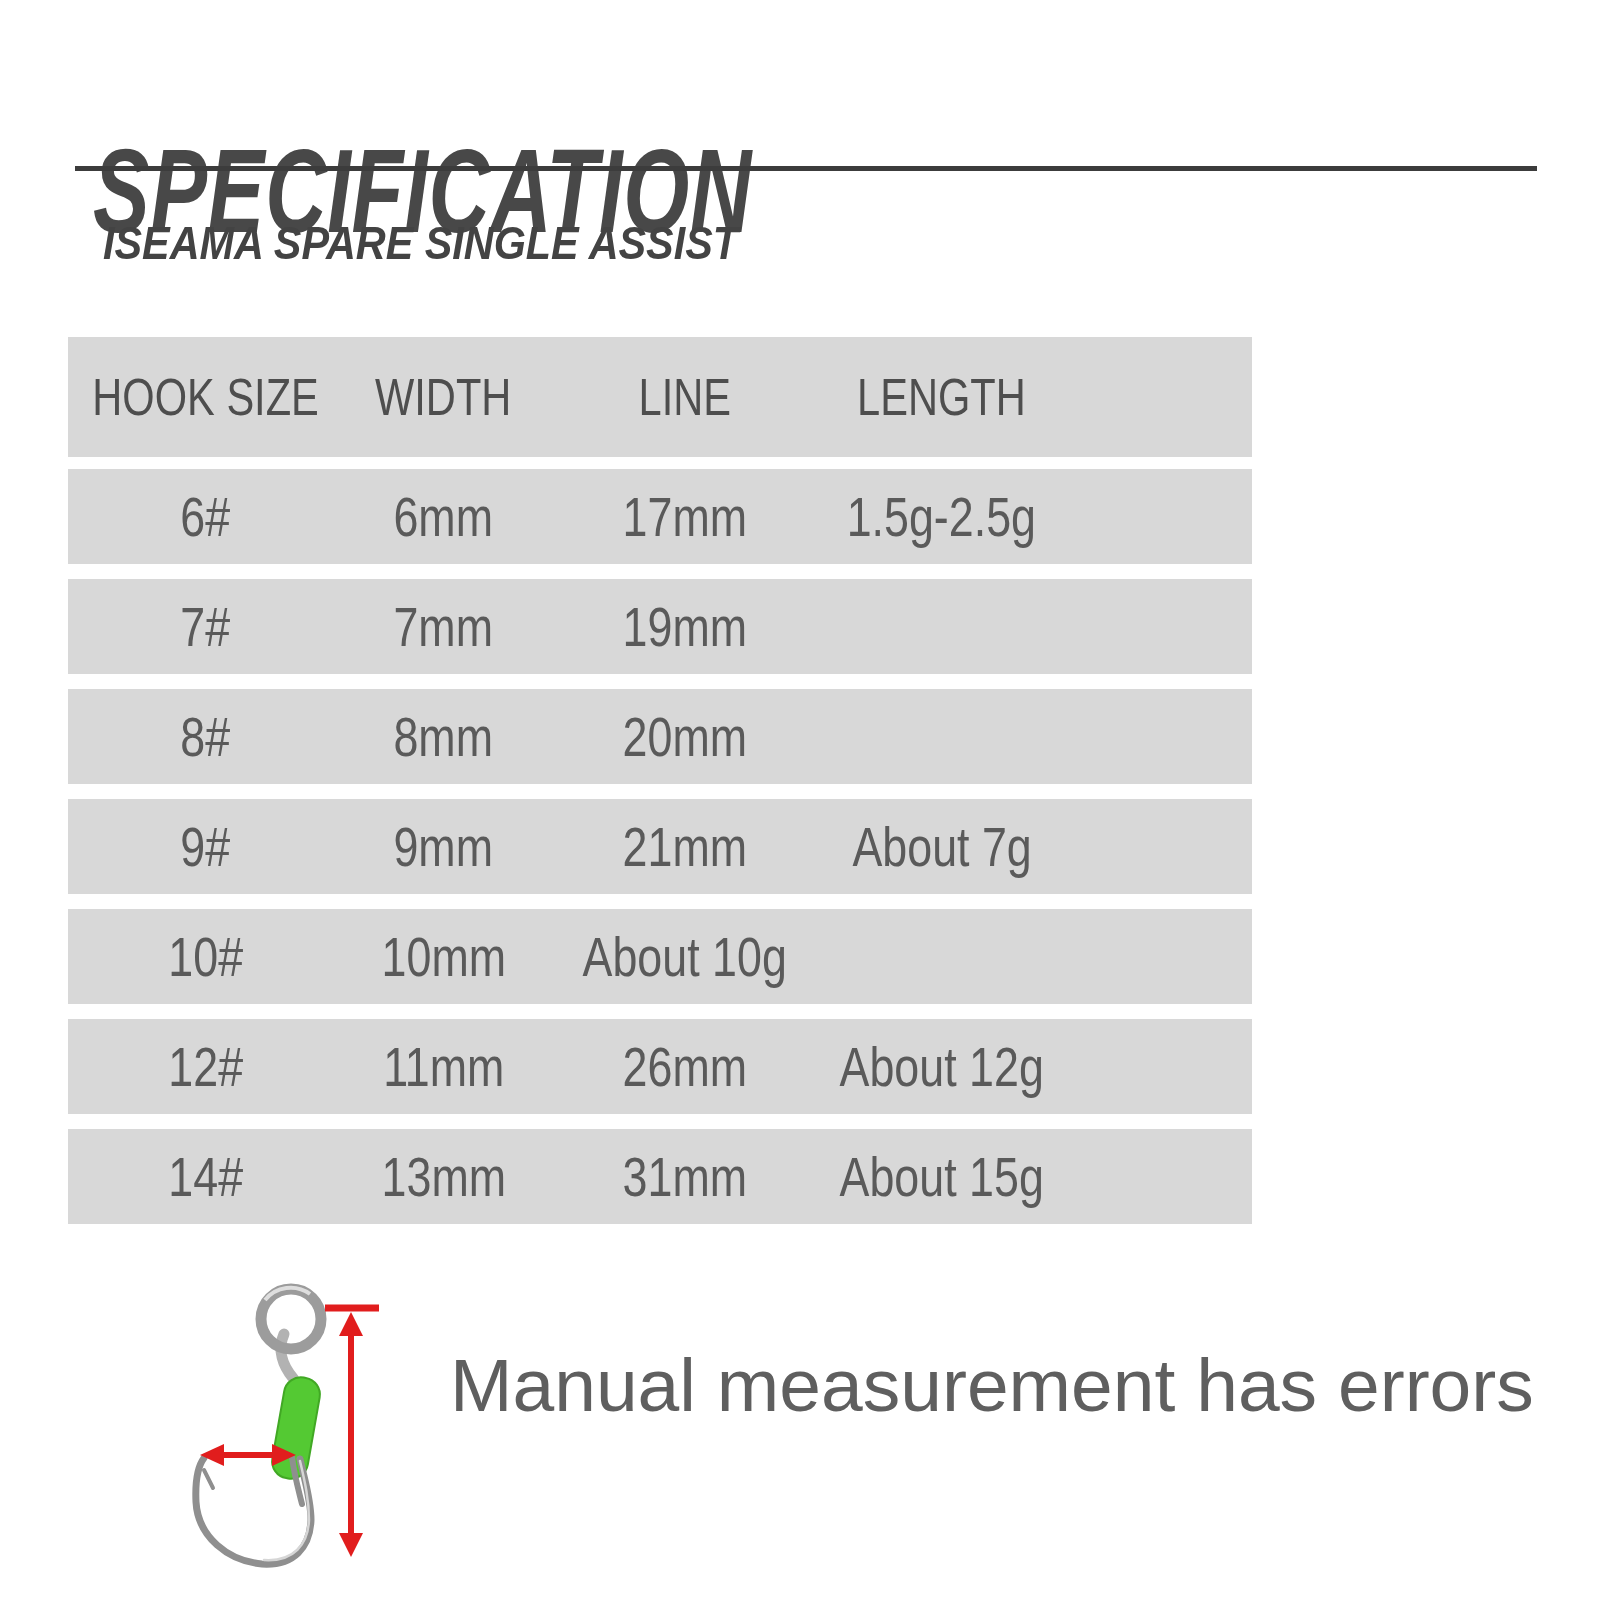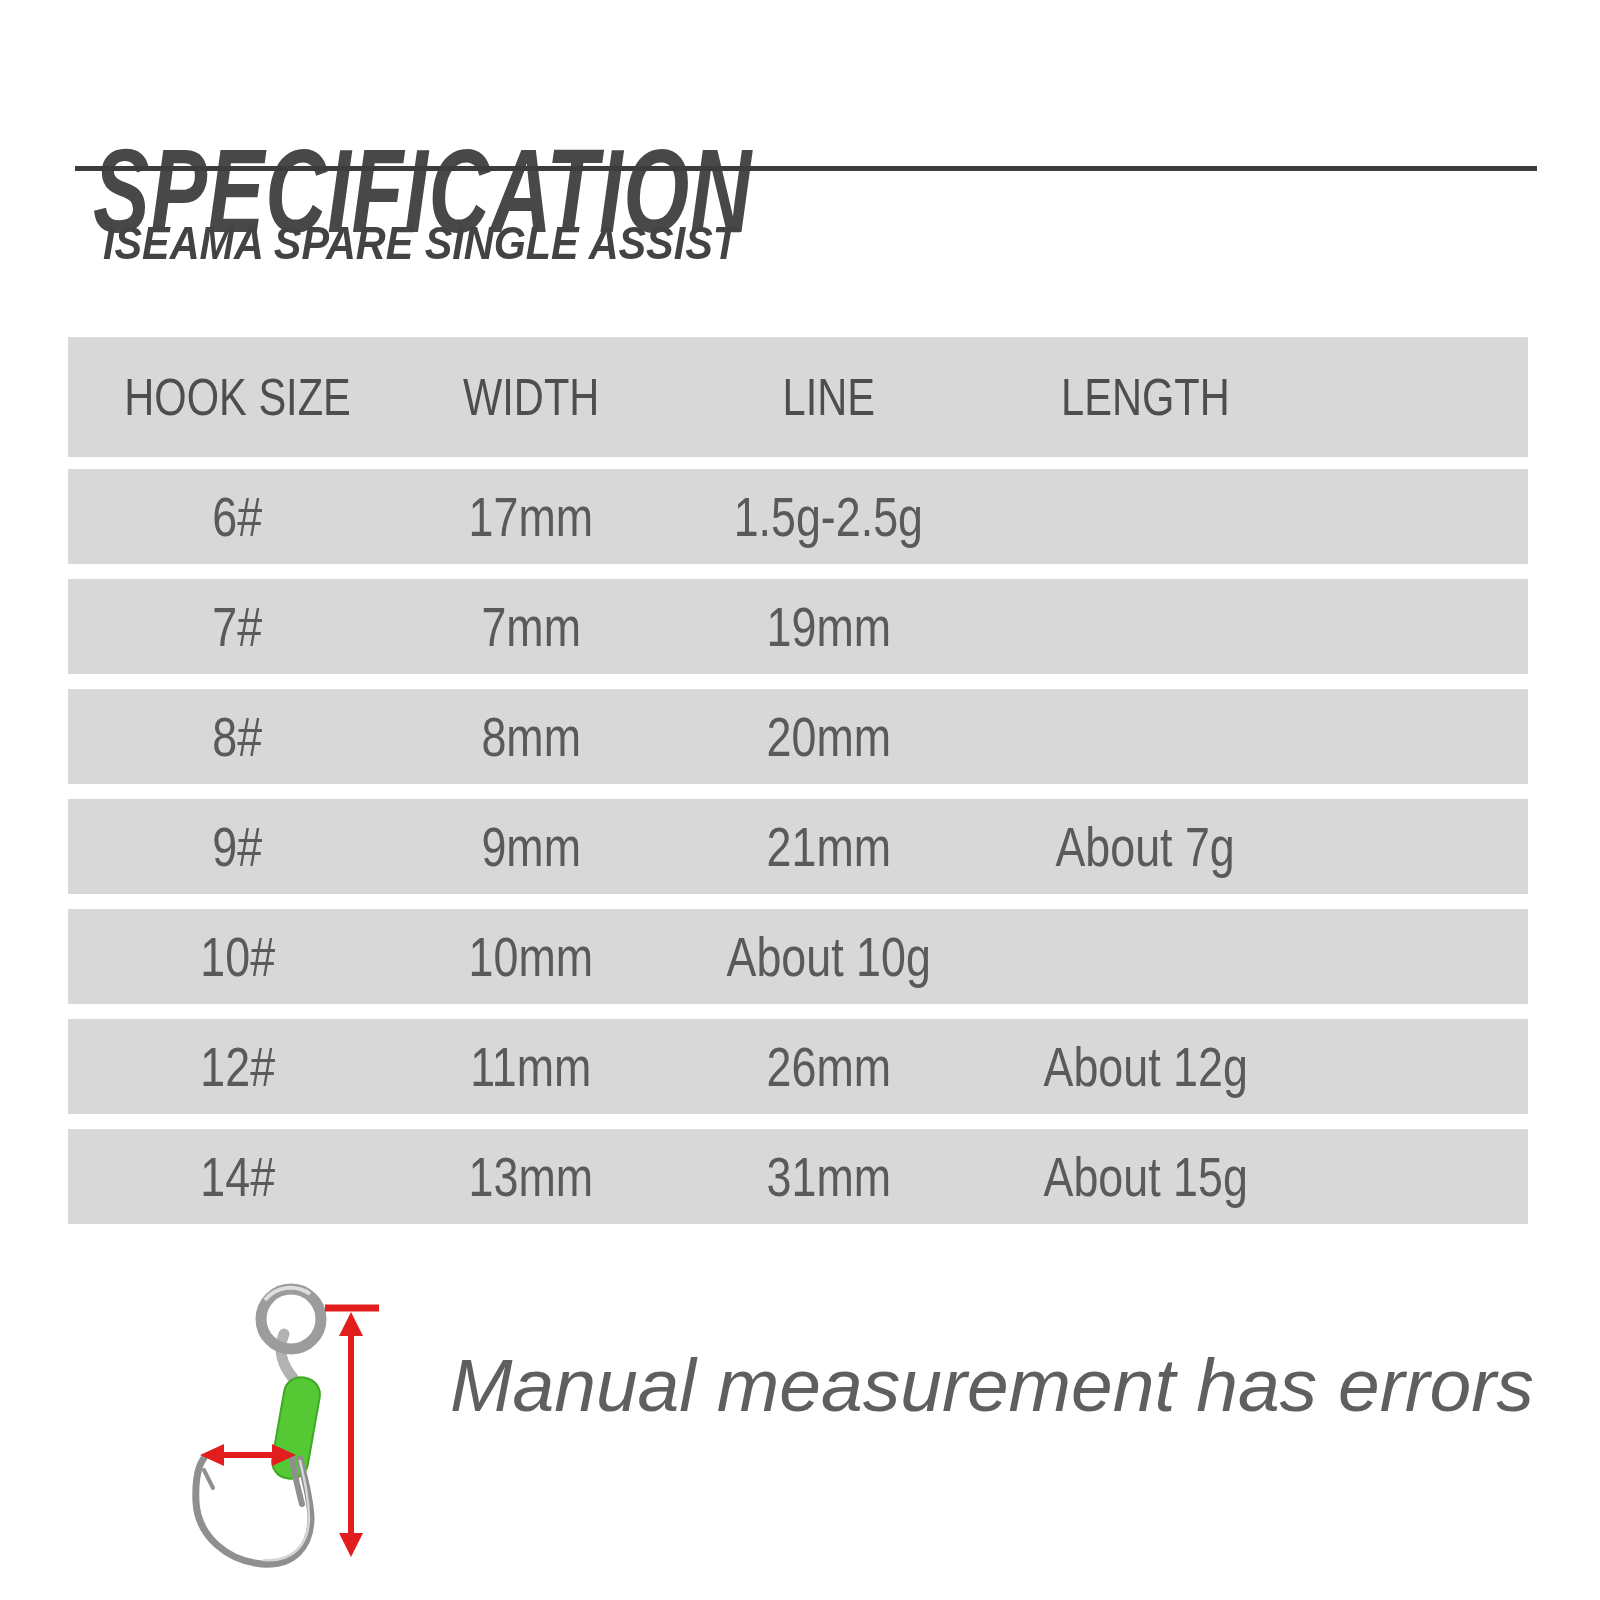--- a/index.html
+++ b/index.html
@@ -12,34 +12,34 @@
   .title{
     left:93px;top:44px;font-size:118px;font-style:italic;font-weight:bold;
     color:#484848;transform:scaleX(0.72);transform-origin:0 0;white-space:nowrap;letter-spacing:1px;
   }
   .rule{left:75px;top:166px;width:1462px;height:5px;background:#3c3c3c;}
   .subtitle{
     left:103px;top:176px;font-size:47px;font-style:italic;font-weight:bold;
     color:#434343;transform:scaleX(0.88);transform-origin:0 0;white-space:nowrap;
   }
   
-  .spec-table{left:68px;top:337px;width:1460px;}
+  .spec-table{left:68px;top:337px;width:1184px;}
   .band{
     background:#d8d8d8;display:grid;
     grid-template-columns:23.2% 17% 23.8% 19.6% 16.4%;
     align-items:center;
   }
   .band.head{height:120px;margin-bottom:12px;}
   .band.row{height:95px;margin-bottom:15px;}
   .cell{display:flex;justify-content:center;align-items:center;overflow:visible;}
   .th{font-size:52px;color:#4e4e4e;transform:scaleX(0.8);white-space:nowrap;}
   .td{font-size:56px;color:#5a5a5a;transform:scaleX(0.8);white-space:nowrap;}
   
   .hook-svg{left:148px;top:1242px;}
-  .note{left:450px;top:1342px;font-size:75px;color:#5f5f5f;white-space:nowrap;font-style:italic;}
+  .note{left:450px;top:1342px;font-size:75px;color:#5f5f5f;white-space:nowrap;}
 </style>
 </head>
 <body>
 
 <div>
 
   <h1 class="abs title">SPECIFICATION</h1>
   <div class="abs rule"></div>
   <h2 class="abs subtitle">ISEAMA SPARE SINGLE ASSIST</h2>
 
@@ -57,20 +57,23 @@
         </div>
       <div class="cell">
           <span class="th">LENGTH</span>
         </div>
       <div class="cell"></div>
     </div>
 
     <div class="band row">
       <div class="cell">
           <span class="td">6#</span>
+        </div>
+      <div class="cell">
+          <span class="td">6mm</span>
         </div>
       <div class="cell">
           <span class="td">17mm</span>
         </div>
       <div class="cell">
           <span class="td">1.5g-2.5g</span>
         </div>
       <div class="cell"></div>
     </div>
 

